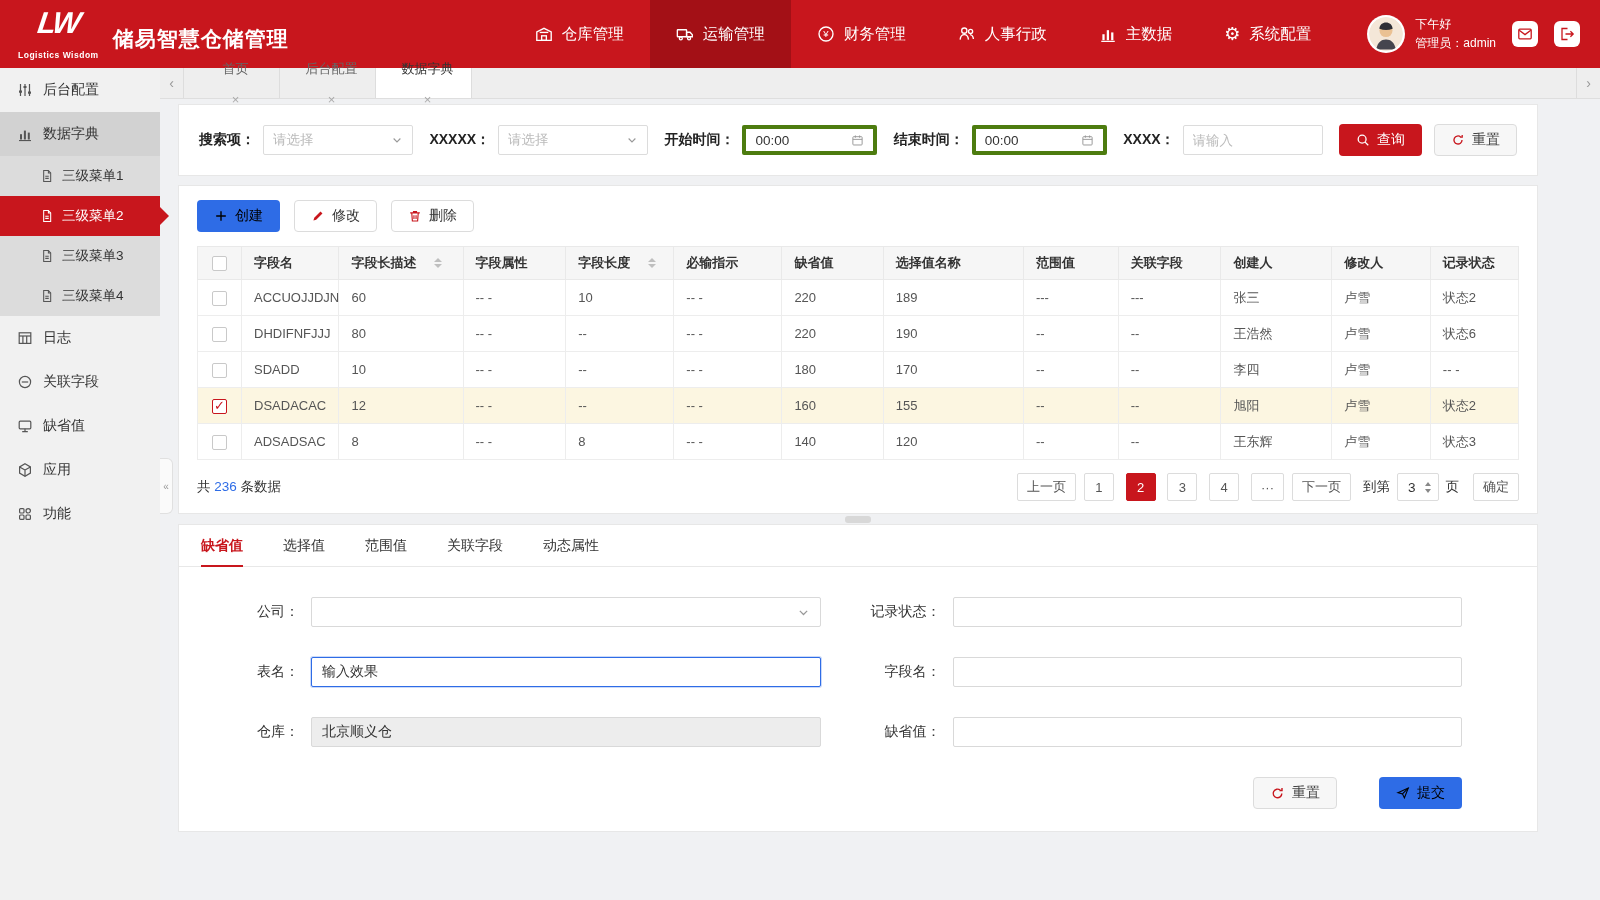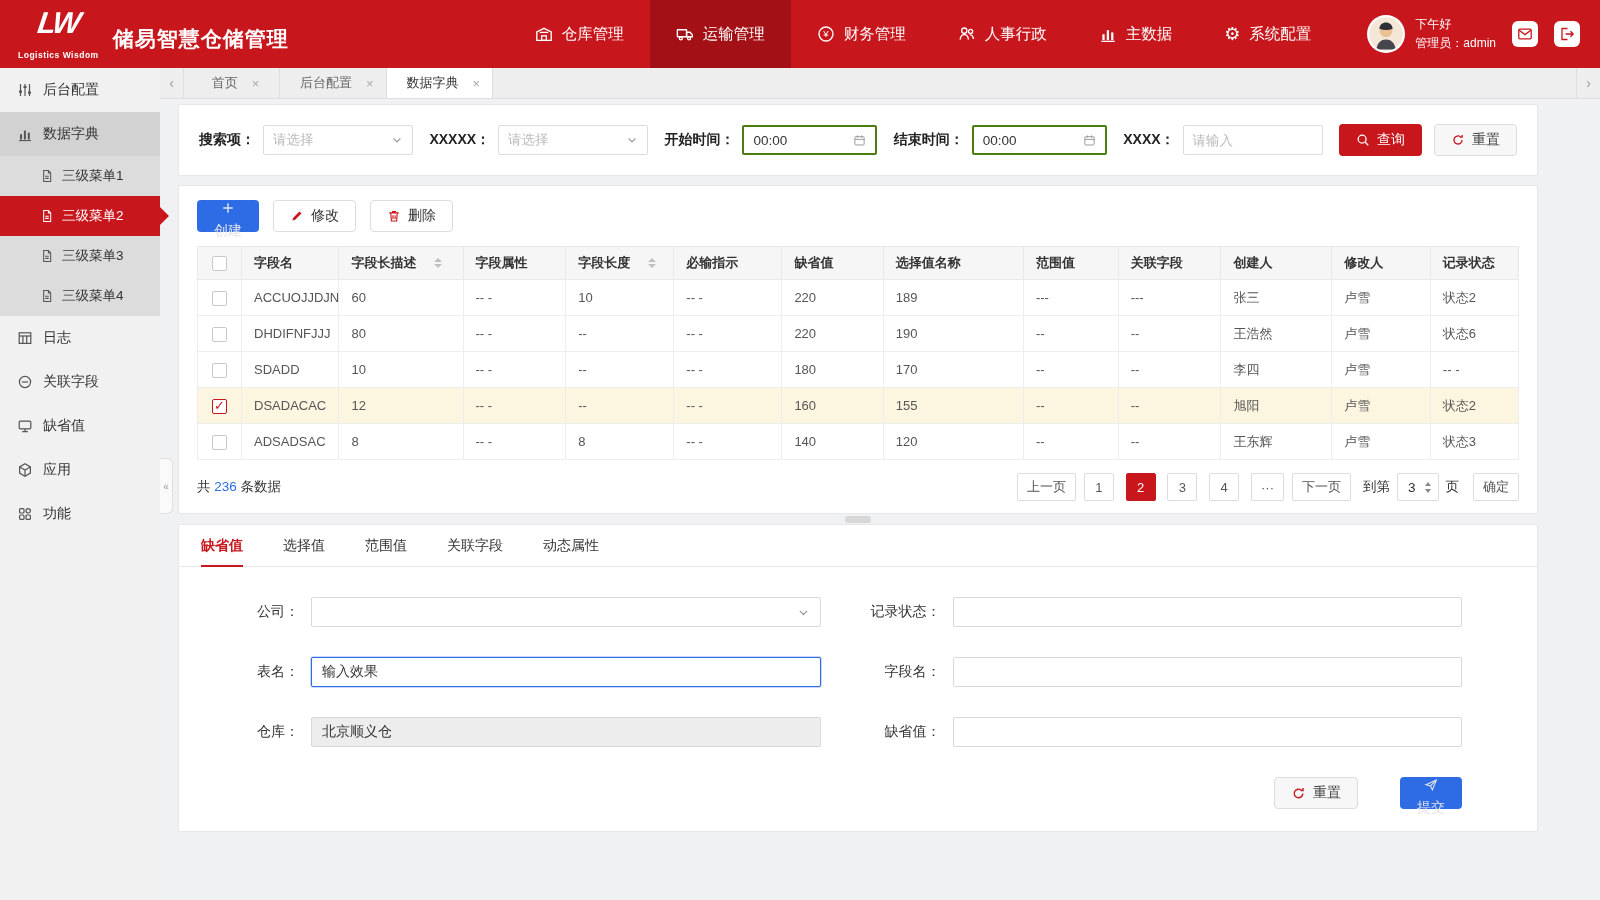--- a/index.html
+++ b/index.html
@@ -38,43 +38,43 @@
     border-left:9px solid #c8161d; border-top:9px solid transparent; border-bottom:9px solid transparent; }
   .collapse { position:absolute; right:-13px; top:390px; width:13px; height:56px; background:#fafafa; border:1px solid #e0e0e0; border-left:none; border-radius:0 6px 6px 0; display:flex; align-items:center; justify-content:center; color:#9a9a9a; font-size:10px; cursor:pointer; }
 
   .main { flex:1; min-width:0; display:flex; flex-direction:column; background:#f0f1f3; }
 
   
   .tabbar { height:31px; background:#eeeeee; border-bottom:1px solid #dedede; display:flex; align-items:stretch; flex:none; }
   .tab-scroll { width:24px; display:flex; align-items:center; justify-content:center; color:#999; font-size:14px; cursor:pointer; border-right:1px solid #ddd; }
   .tab-scroll.right { margin-left:auto; border-right:none; border-left:1px solid #ddd; }
   .tabs { display:flex; align-items:stretch; }
-  .tab { display:flex; align-items:center; gap:14px; padding:0 12px 0 20px; border-right:1px solid #ddd; font-size:13px; color:#666; cursor:pointer; min-width:96px; justify-content:center; }
+  .tab { display:flex; align-items:center; gap:14px; padding:0 12px 0 20px; border-right:1px solid #ddd; font-size:13px; color:#666; cursor:pointer; min-width:96px; justify-content:center;flex-direction:column; }
   .tab.active { background:#fff; color:#333; }
   .tclose { color:#aaa; font-size:13px; }
 
   
   .content { flex:1; padding:5px 62px 0 18px; min-height:0; }
   .panel { background:#fff; border:1px solid #e7e7e7; }
 
   
   .search-panel { height:72px; display:flex; align-items:center; padding:0 20px; justify-content:space-between; margin-bottom:9px; }
   .sf { display:flex; align-items:center; }
   .sf > label { font-weight:bold; color:#222; margin-right:8px; font-size:14px; white-space:nowrap; }
   .selbox { width:150px; height:30px; border:1px solid #dcdcdc; border-radius:2px; background:#fff; display:flex; align-items:center; justify-content:space-between; padding:0 9px; cursor:pointer; }
   .ph { color:#bbb; font-size:13.5px; }
-  .timebox { width:135px; height:30px; border:2px solid #4d7c0f; border-radius:2px; background:#fff; display:flex; align-items:center; padding:0 9px; gap:6px; }
+  .timebox { width:135px; height:30px; border:4px solid #4d7c0f; border-radius:2px; background:#fff; display:flex; align-items:center; padding:0 9px; gap:6px; }
   .timebox input { border:none; outline:none; flex:1; min-width:0; font-size:13.5px; color:#333; font-family:inherit; }
   .inputbox { width:140px; height:30px; border:1px solid #dcdcdc; border-radius:2px; padding:0 9px; font-size:13.5px; color:#333; outline:none; font-family:inherit; }
   .inputbox::placeholder { color:#bbb; }
   .btn { height:32px; border-radius:4px; font-size:14px; display:inline-flex; align-items:center; gap:7px; padding:0 16px; border:1px solid transparent; cursor:pointer; background:#fff; font-family:inherit; }
   .btn.red { background:#c8161d; color:#fff; }
   .btn.ghost { background:#f7f7f7; border-color:#dcdcdc; color:#444; }
   .btn.ghost .ic, .btn.outline .ic { color:#c8161d; }
-  .btn.blue { background:#2e6ce6; color:#e5e5e5;flex-direction:column; }
+  .btn.blue { background:#2e6ce6; color:#000000; }
   .btn.outline { border-color:#dcdcdc; color:#333; }
   .btngap { display:flex; gap:12px; }
 
   
   .table-panel { padding:14px 18px 12px; margin-bottom:0; }
   .toolbar { display:flex; gap:14px; }
   table { width:100%; border-collapse:collapse; table-layout:fixed; margin-top:14px; font-size:13px; }
   th { background:#f6f6f6; border:1px solid #e9e9e9; height:33px; font-weight:bold; color:#333; text-align:left; padding:0 4px 0 12px; }
   td { border:1px solid #ededed; height:36px; padding:0 4px 0 12px; color:#555; background:#fff; }
   th.ck, td.ck { text-align:center; padding:0; }

